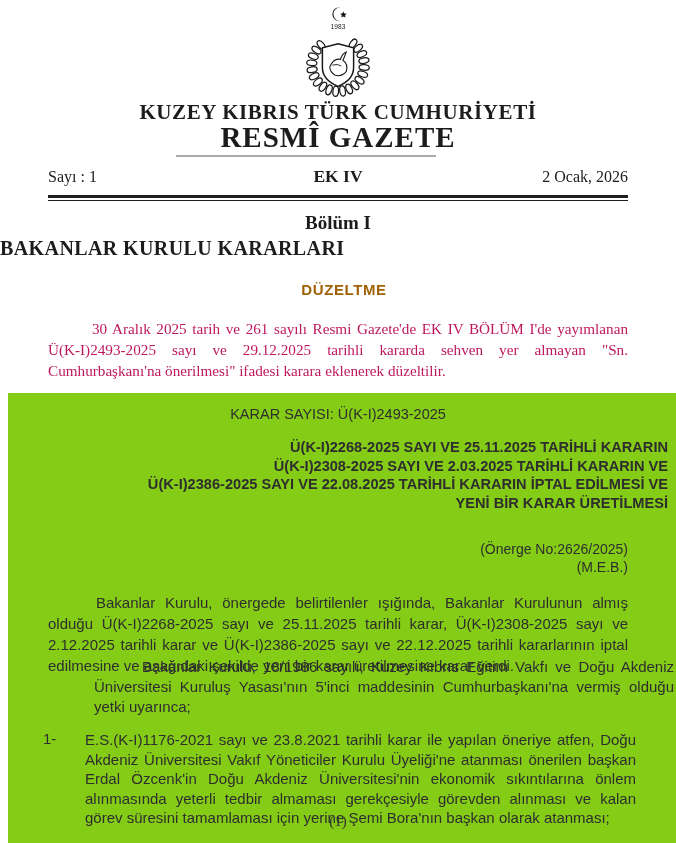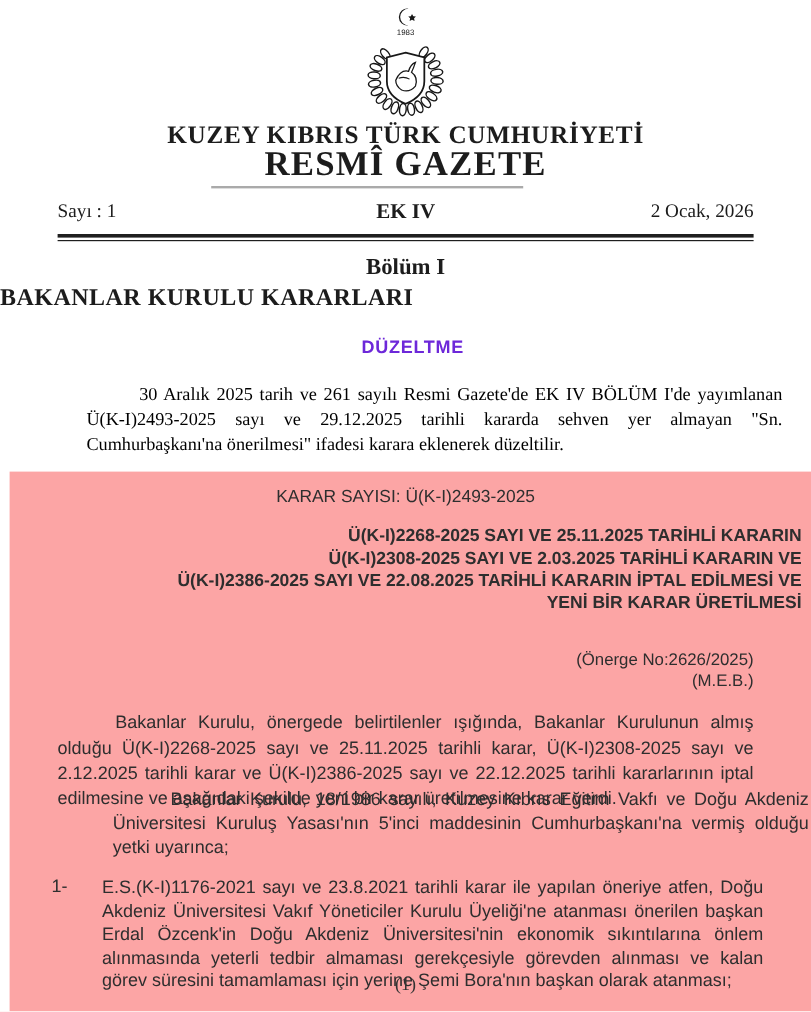--- a/index.html
+++ b/index.html
@@ -46,36 +46,35 @@
   .double-rule {
     left: 48px; width: 580px; top: 195px;
     border-top: 3.4px solid #1f1f1f;
     border-bottom: 1.4px solid #1f1f1f;
     height: 6px;
   }
 
   
   .bolum { left: 0; right: 0; top: 212px; text-align: center; font-weight: bold; font-size: 19px; }
   .section-heading { left: 0; right: 0; top: 237px; text-align: left; font-weight: bold; font-size: 20px; letter-spacing: 0.4px; }
-  .duzeltme { left: 0; right: 0; top: 281px; text-align: center; font-family: "Liberation Sans", sans-serif; font-weight: bold; font-size: 15px; letter-spacing: 0.6px; color: #6d28d9; margin-left: 12px; }
+  .duzeltme { left: 0; right: 0; top: 281px; text-align: center; font-family: "Liberation Sans", sans-serif; font-weight: bold; font-size: 15px; letter-spacing: 0.6px; color: #a16207; margin-left: 12px; }
 
   
   .correction-par {
     left: 48px; width: 580px; top: 318px;
     font-family: "Liberation Serif", serif;
     font-size: 15.2px; line-height: 21px;
     text-align: justify; text-indent: 44px;
-    color: #000000;
-    margin-left: 24px;
+    color: #be185d;
   }
 
   
   .scan-area {
     left: 8px; top: 393px; width: 668px; height: 450px;
-    background: #fca5a5;
+    background: #84cc16;
     font-family: "Liberation Sans", sans-serif;
     color: #2e2e2e;
   }
   .scan-area .abs { position: absolute; }
   .karar-sayisi { left: 0; right: 8px; top: 13px; text-align: center; font-size: 14.5px; }
   .decision-title { left: 0; right: 8px; top: 45px; text-align: right; font-weight: bold; font-size: 14.6px; line-height: 18.6px; }
   .onerge-block { right: 48px; top: 148px; text-align: right; font-size: 14px; line-height: 17.5px; }
   .scan-par { left: 40px; width: 580px; font-size: 15px; text-align: justify; }
   .scan-par1 { top: 199px; line-height: 21px; text-indent: 48px; }
   .scan-par2 { top: 264px; line-height: 20px; text-indent: 48px; margin-left: 46px; }

